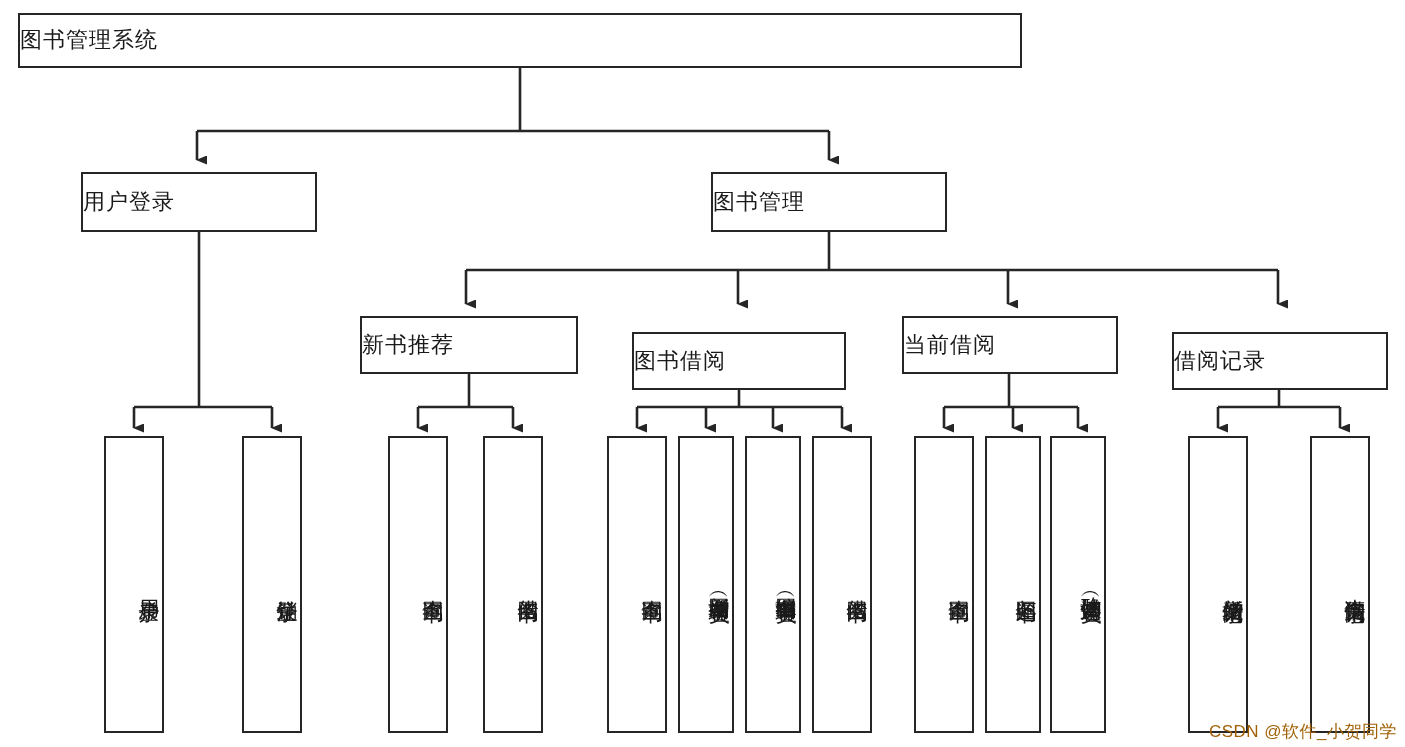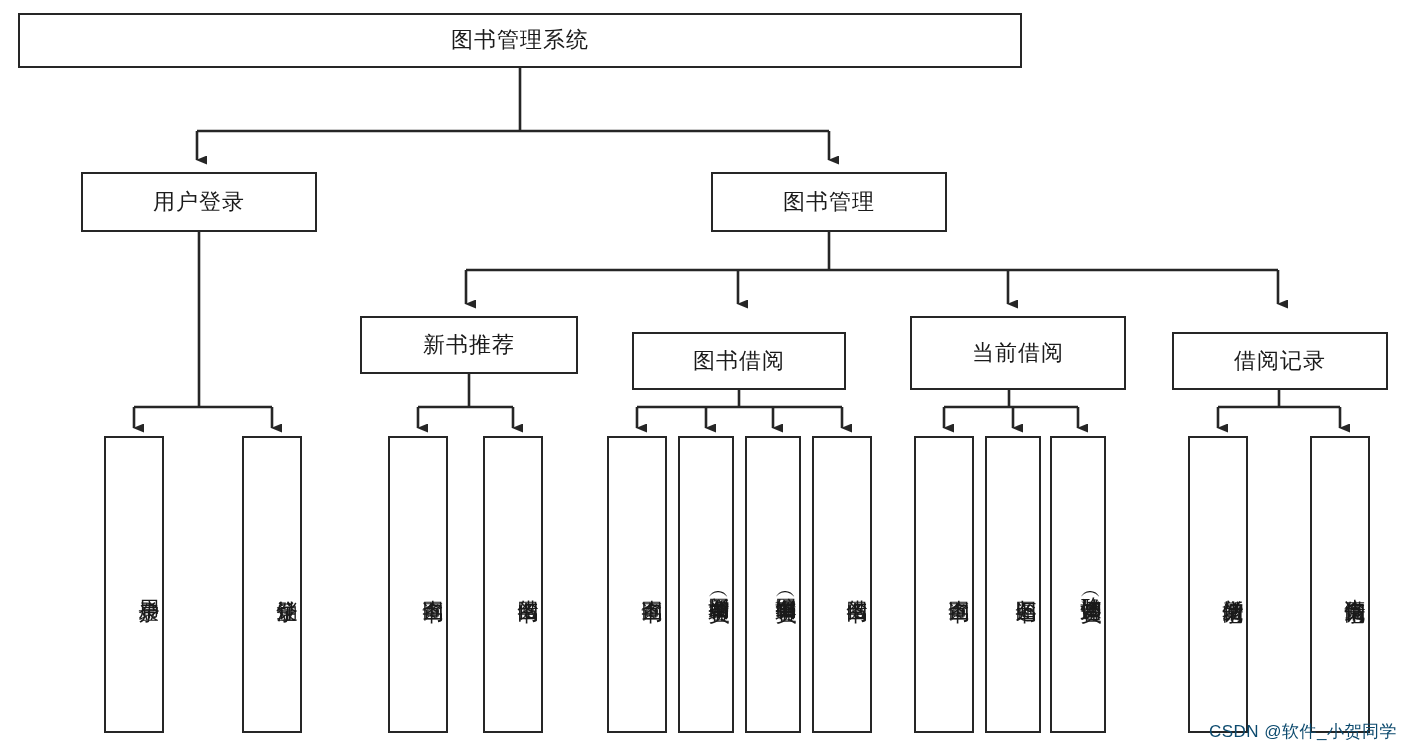--- a/index.html
+++ b/index.html
@@ -24,21 +24,20 @@
     width: 1405px;
     height: 747px;
   }
   .node {
     position: absolute;
     box-sizing: border-box;
     border: 2px solid #262626;
     background: #ffffff;
     display: flex;
     align-items: center;
-    justify-content: center;
     color: #1a1a1a;
     letter-spacing: 1px;
   }
   .node.horiz {
     font-size: 22px;
     line-height: 1.2;
   }
   .node.vert {
     writing-mode: vertical-rl;
     text-orientation: upright;
@@ -55,21 +54,21 @@
     white-space: nowrap;
   }
   .root-node {
     font-size: 23px;
   }
   #watermark {
     position: absolute;
     right: 8px;
     bottom: 4px;
     font-size: 17px;
-    color: #0c4a6e;
+    color: #a16207;
     letter-spacing: 0.5px;
     white-space: nowrap;
     user-select: none;
     margin-left: 20px;
   }
 </style>
 </head>
 <body>
 
 <div id="canvas">
@@ -146,21 +145,21 @@
   <div class="node horiz" style="left:360px;top:316px;width:218px;height:58px;">
     <span class="node-label">新书推荐</span>
   </div>
 
   <div class="node horiz" style="left:711px;top:172px;width:236px;height:60px;">
     <span class="node-label">图书管理</span>
   </div>
   <div class="node horiz" style="left:632px;top:316px;width:214px;height:58px;margin-top:16px;">
     <span class="node-label">图书借阅</span>
   </div>
-  <div class="node horiz" style="left:902px;top:316px;width:216px;height:74px;margin-left:8px;">
+  <div class="node horiz" style="left:902px;top:316px;width:216px;height:58px;">
     <span class="node-label">当前借阅</span>
   </div>
   <div class="node horiz" style="left:1172px;top:332px;width:216px;height:58px;">
     <span class="node-label">借阅记录</span>
   </div>
 
   <div class="node vert" style="left:104px;top:436px;width:60px;height:297px;">
     <span class="node-label">用户登录</span>
   </div>
   <div class="node vert" style="left:242px;top:436px;width:60px;height:297px;">

